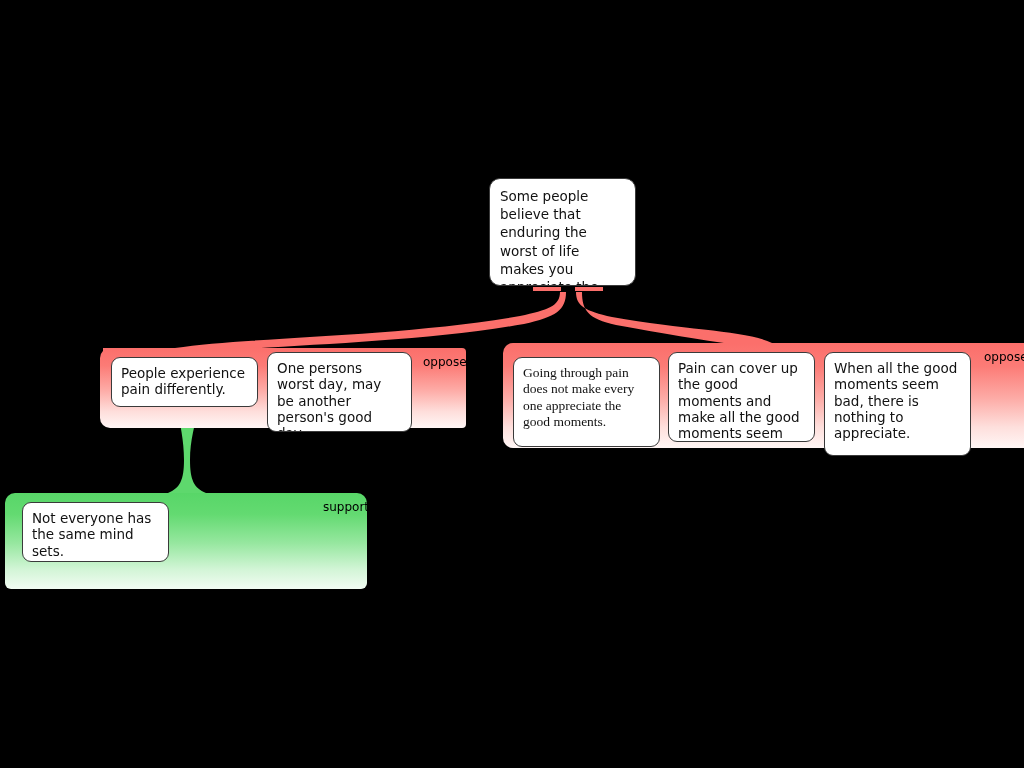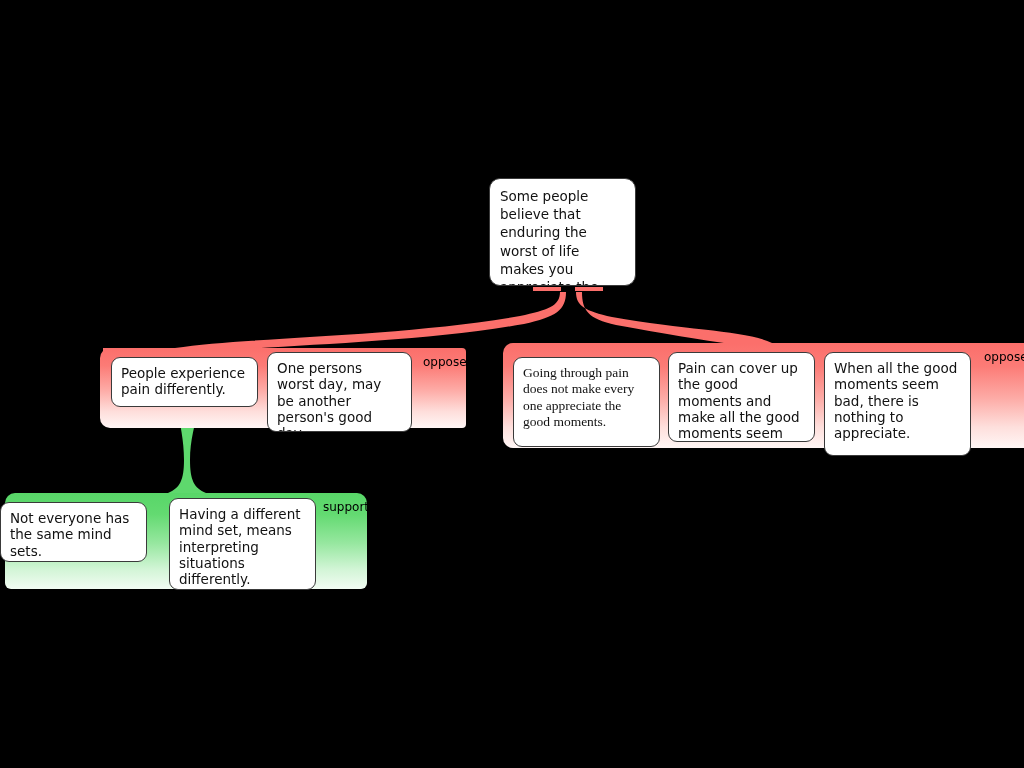--- a/index.html
+++ b/index.html
@@ -125,17 +125,16 @@
   <div class="node" style="left:513px; top:357px; width:147px; height:90px;font-family:Liberation Serif, serif;">Going through pain does not make every one appreciate the good moments.</div>
 
   <div class="node" style="left:668px; top:352px; width:147px; height:90px;">Pain can cover up the good moments and make all the good moments seem bad.</div>
 
   <div class="node" style="left:824px; top:352px; width:147px; height:104px;">When all the good moments seem bad, there is nothing to appreciate.</div>
 
   <div class="group support" style="left:5px; top:493px; width:362px; height:96px; border-radius:10px 10px 6px 6px;">
     <span class="group-label" style="left:318px;">support</span>
   </div>
 
-  <div class="node" style="left:0; top:502px; width:147px; height:60px;">Not everyone has the same mind sets.</div>
+  <div class="node" style="left:22px; top:502px; width:147px; height:60px;">Not everyone has the same mind sets.</div>
 
-  <div class="node" style="left:169px; top:498px; width:147px; height:92px;">Having a different mind set, means interpreting situations differently.</div>
 
 </div>
 
 </body></html>

